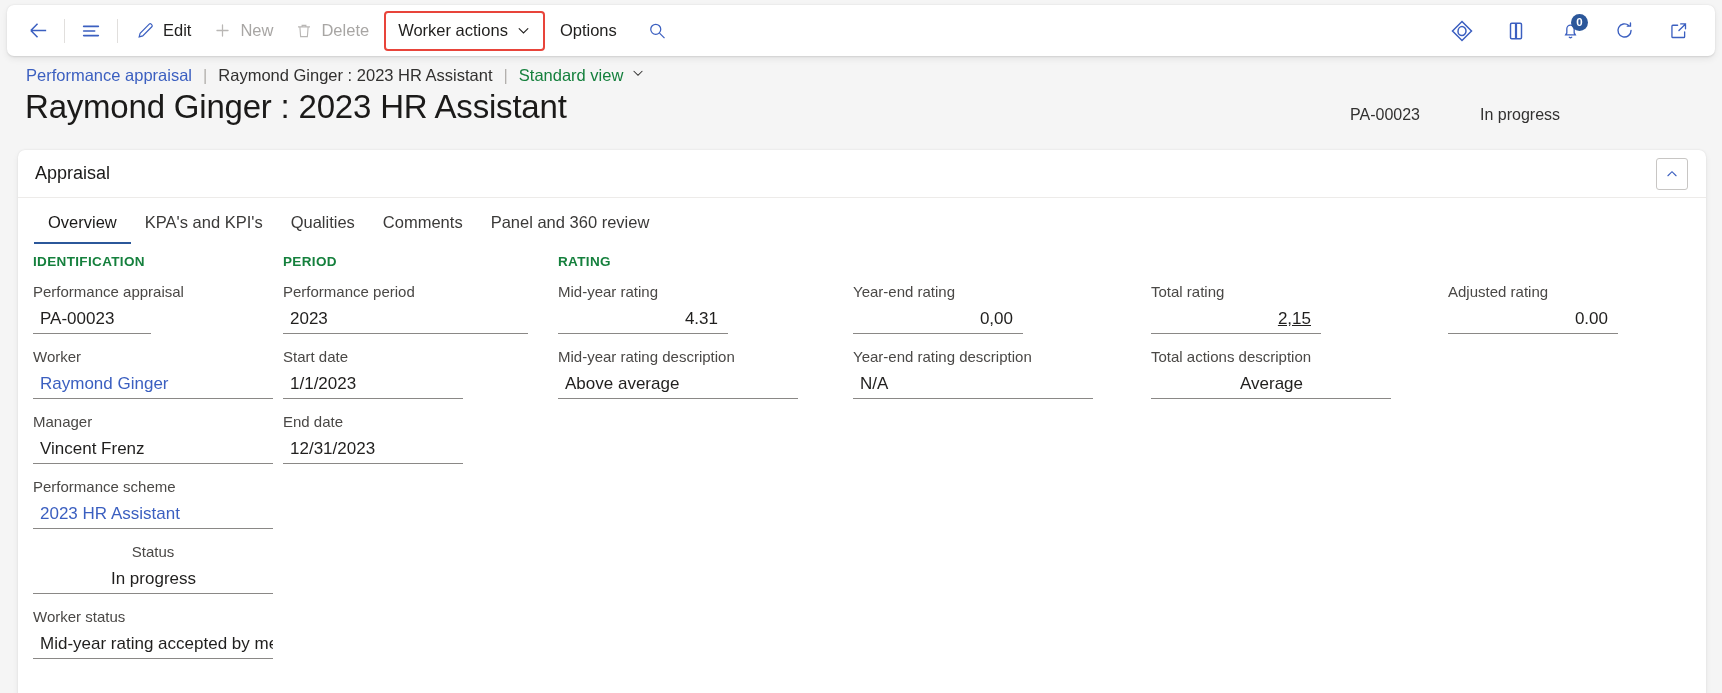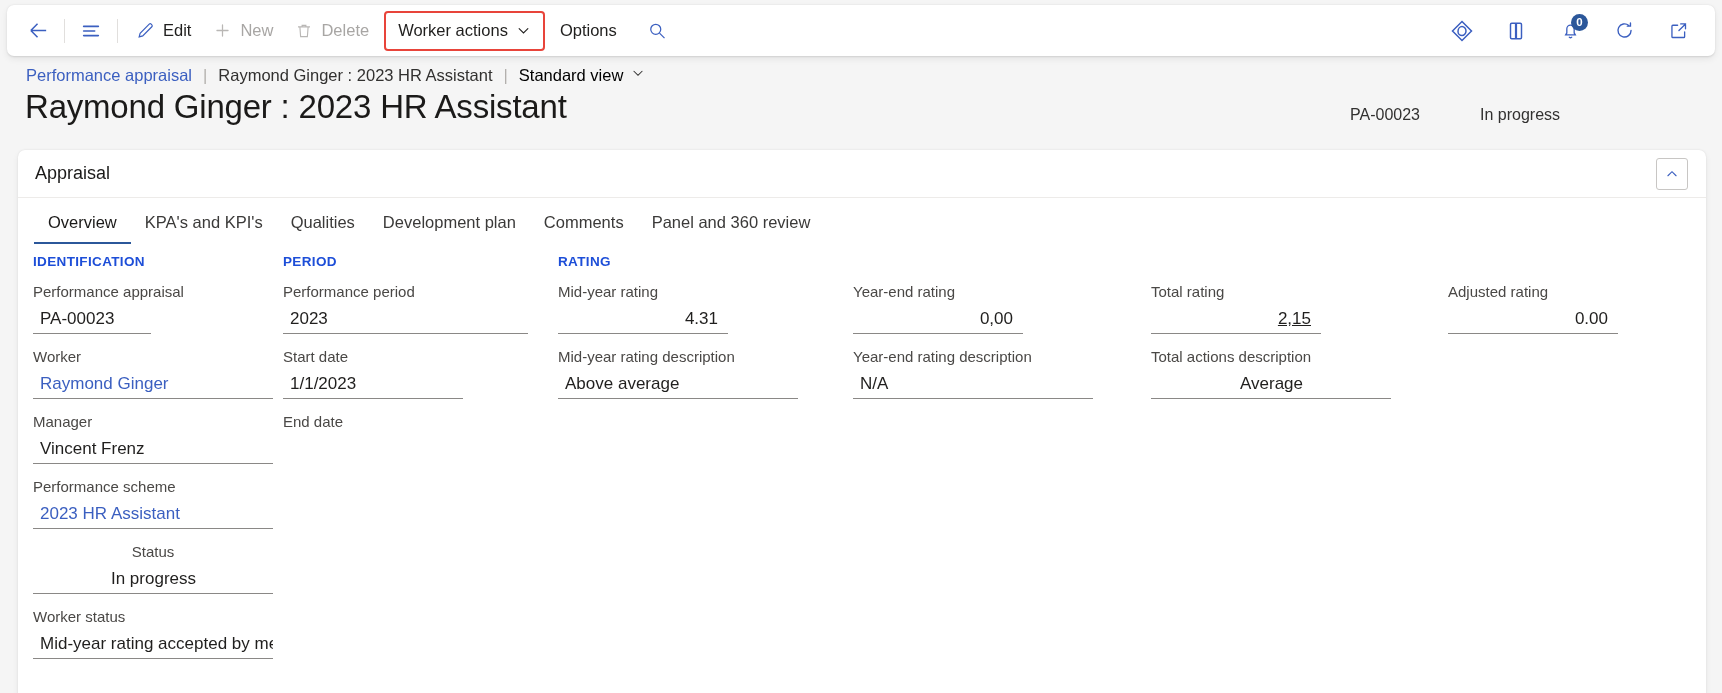--- a/index.html
+++ b/index.html
@@ -55,21 +55,21 @@
   }
 
   
   .breadcrumb {
     position: absolute; top: 66px; left: 26px;
     display: flex; align-items: center;
     font-size: 16.5px; color: #323130;
   }
   .bc-link { color: #3b5fc0; cursor: pointer; }
   .bc-sep { color: #b3b0ad; margin: 0 11px; }
-  .bc-view { display: flex; align-items: flex-start; gap: 8px; cursor: pointer; color: #000000; }
+  .bc-view { display: flex; align-items: flex-start; gap: 8px; cursor: pointer; color: #15803d; }
 
   
   .page-title {
     position: absolute; top: 88px; left: 25px;
     font-size: 33px; font-weight: 400; color: #1b1a19;
     letter-spacing: -0.2px;
   }
   .hdr-recid {
     position: absolute; top: 106px; left: 1350px;
     font-size: 16px; color: #323130;
@@ -108,21 +108,21 @@
     font-size: 16.5px; color: #3b3a39;
     padding: 0 14px 10px 14px; cursor: pointer;
     border-bottom: 2px solid transparent; white-space: nowrap;
   }
   .tab.active { color: #1b1a19; border-bottom-color: #2b579a; }
 
   
   .form-area { position: relative; padding: 22px 0 0 0; }
   .col-head {
     position: absolute;
-    font-size: 13.5px; font-weight: 700; color: #1d4ed8;
+    font-size: 13.5px; font-weight: 700; color: #15803d;
     letter-spacing: 0.35px;
   }
   .field { position: absolute; }
   .field-label {
     font-size: 15px; color: #4a4846;
     margin-bottom: 5px; white-space: nowrap;
   }
   .field-value {
     font-size: 17px; color: #201f1e;
     height: 29px; line-height: 27px;
@@ -290,21 +290,20 @@
           <path d="M5 15l7-7 7 7"></path>
         </svg>
       </span>
     </button>
   </div>
 
   <div class="tabs">
     <div class="tab active">Overview</div>
     <div class="tab">KPA's and KPI's</div>
     <div class="tab">Qualities</div>
-    <div class="tab">Development plan</div>
     <div class="tab">Comments</div>
     <div class="tab">Panel and 360 review</div>
   </div>
 
   <div class="form-area">
 
     <div class="col-head" style="left:15px; top:10px;">IDENTIFICATION</div>
     <div class="col-head" style="left:265px; top:10px;">PERIOD</div>
     <div class="col-head" style="left:540px; top:10px;">RATING</div>
 
@@ -336,20 +335,21 @@
     <div class="field" style="left:265px; top:39px; width:245px;">
       <div class="field-label">Performance period</div>
       <div class="field-value" style="width:245px;">2023</div>
     </div>
     <div class="field" style="left:265px; top:104px; width:180px;">
       <div class="field-label">Start date</div>
       <div class="field-value" style="width:180px;">1/1/2023</div>
     </div>
     <div class="field" style="left:265px; top:169px; width:180px;">
       <div class="field-label">End date</div>
+      <div class="field-value" style="width:180px;">12/31/2023</div>
     </div>
 
     <div class="field" style="left:540px; top:39px; width:170px;">
       <div class="field-label">Mid-year rating</div>
       <div class="field-value num" style="width:170px;">4.31</div>
     </div>
     <div class="field" style="left:540px; top:104px; width:240px;">
       <div class="field-label">Mid-year rating description</div>
       <div class="field-value" style="width:240px;">Above average</div>
     </div>

